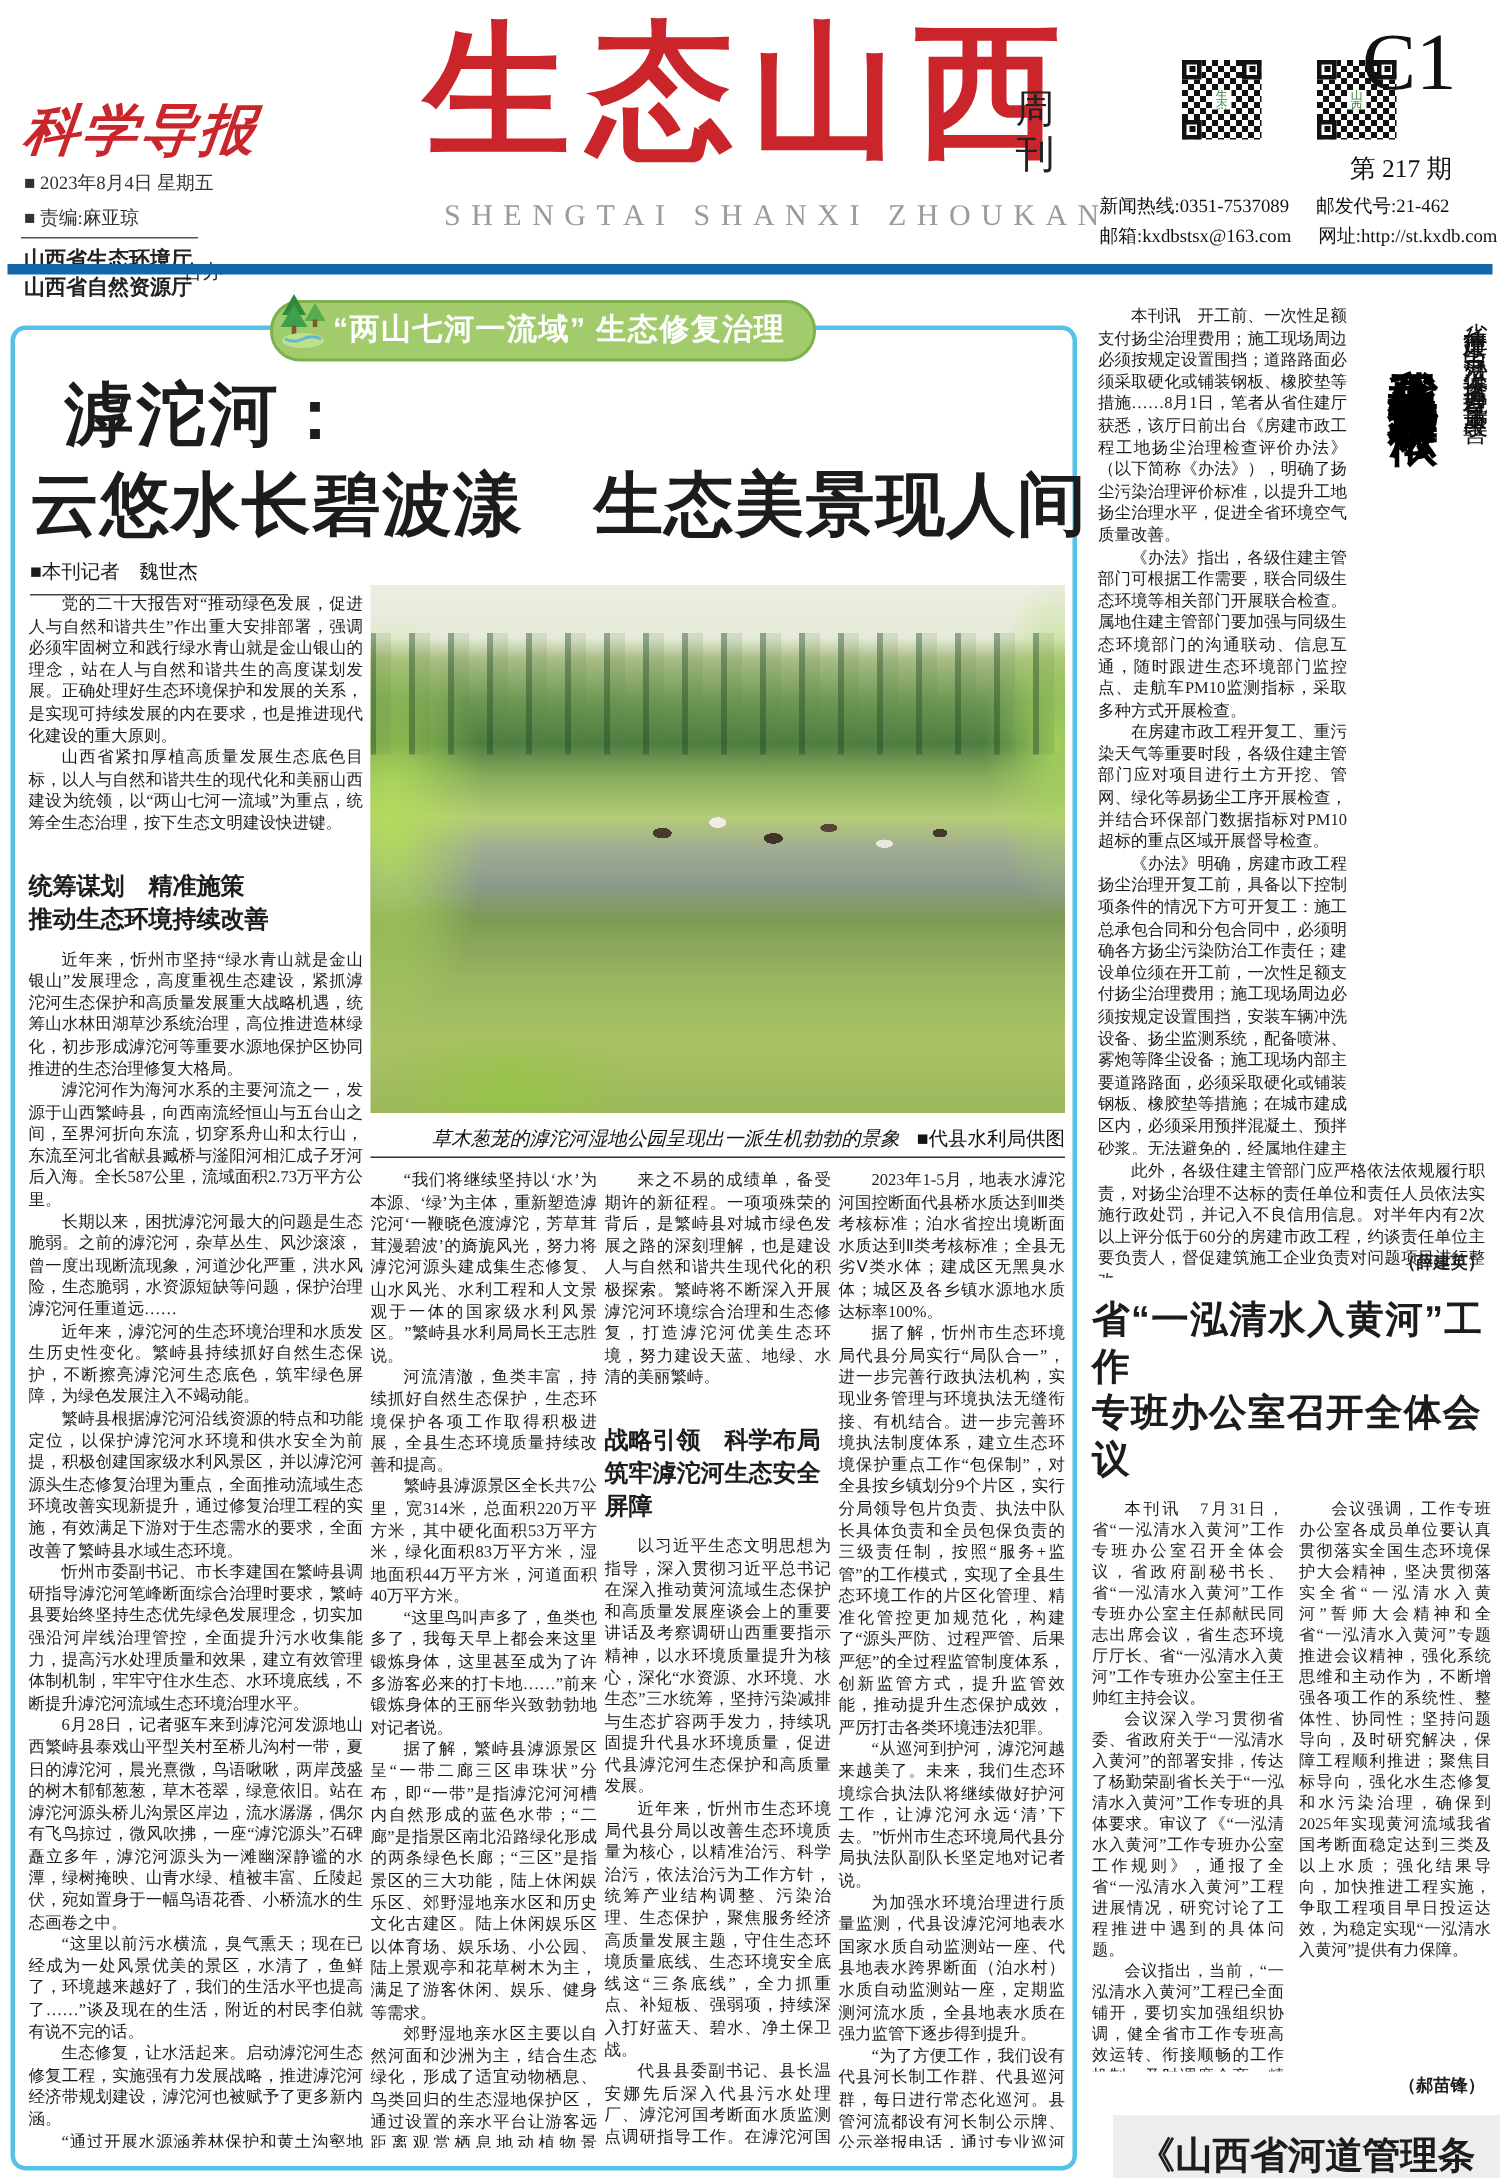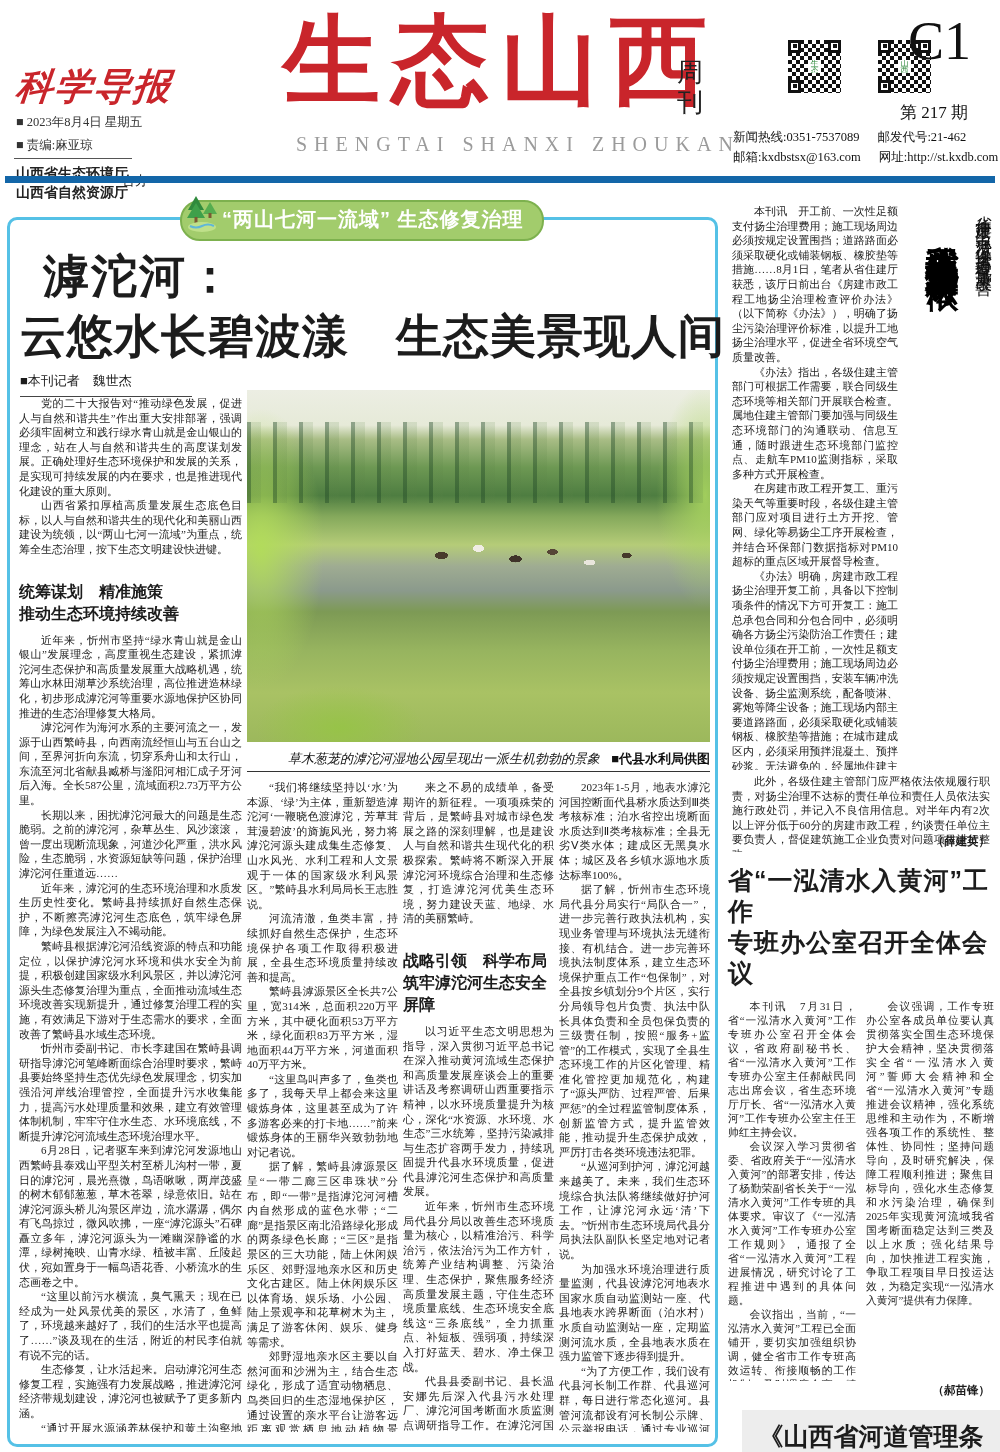--- a/index.html
+++ b/index.html
@@ -55,21 +55,21 @@
   .ph-trees{position:absolute;left:0;top:9%;width:100%;height:23%;
      background:repeating-linear-gradient(90deg,rgba(35,75,40,.45) 0 4px,rgba(90,130,70,.15) 4px 14px,transparent 14px 26px);}
   .ph-cattle{position:absolute;left:0;top:0;width:100%;height:100%;background-image:
      radial-gradient(ellipse 9px 5px at 42% 47%, #483a2c 70%, transparent 71%),
      radial-gradient(ellipse 8px 5px at 50% 45%, #f0ede4 70%, transparent 71%),
      radial-gradient(ellipse 9px 5px at 58% 48%, #3f332a 70%, transparent 71%),
      radial-gradient(ellipse 8px 4px at 66% 46%, #564636 70%, transparent 71%),
      radial-gradient(ellipse 8px 4px at 74% 49%, #e9e6dc 70%, transparent 71%),
      radial-gradient(ellipse 7px 4px at 82% 47%, #45382b 70%, transparent 71%);}
   .caption{position:absolute;left:237px;top:530px;width:463px;text-align:right;font-size:13px;color:#111;}
-  .caption .credit{font-weight:bold;margin-left:8px;}
+  .caption .credit{font-weight:normal;margin-left:8px;}
   .caption-rule{position:absolute;left:237px;top:551px;width:463px;border-top:1px solid #333;}
   
   .col1{position:absolute;left:9px;top:176px;width:223px;height:1036px;overflow:hidden;}
   .cols-row{position:absolute;left:237px;top:560px;width:463px;height:652px;overflow:hidden;
             display:flex;gap:5px;}
   .cols-row .tcol{flex:1;overflow:hidden;}
   .body-txt p{margin:0;text-indent:2em;font-size:11px;line-height:14.6px;text-align:justify;}
   .subhead{font-size:16px;font-weight:bold;font-family:"Liberation Sans",sans-serif;
            line-height:22px;margin:24px 0 8px 0;}
   

